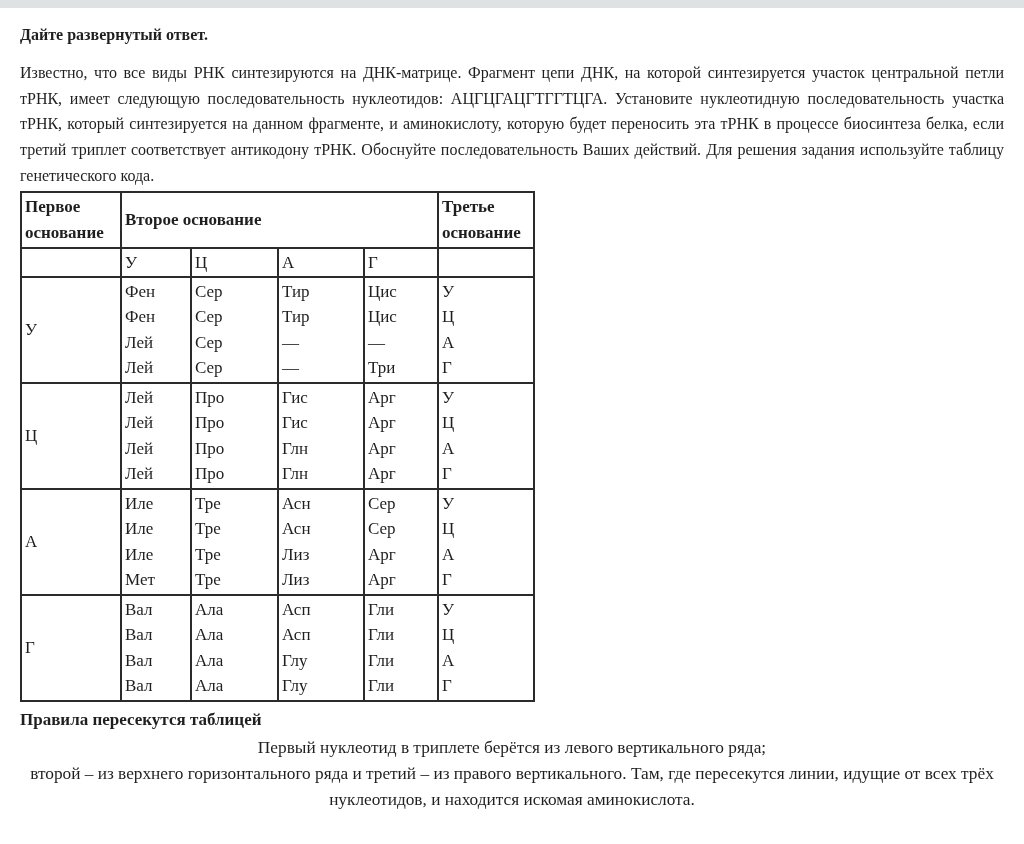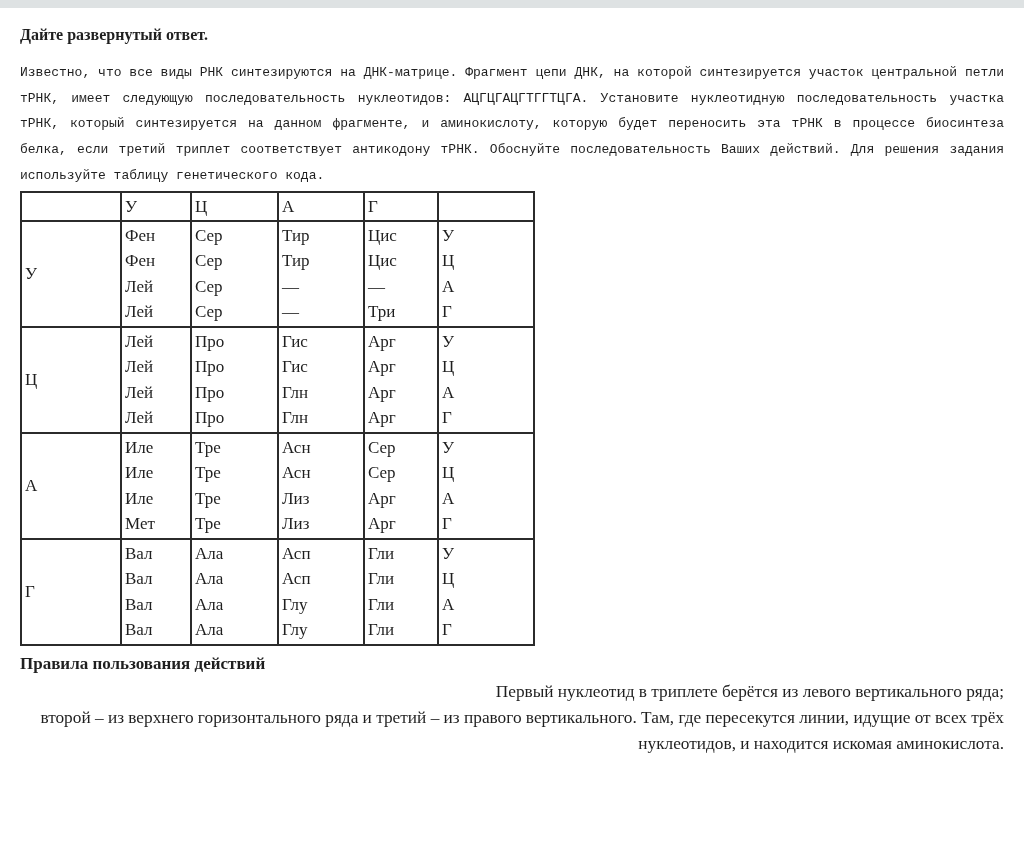--- a/index.html
+++ b/index.html
@@ -18,24 +18,23 @@
     padding: 0 20px;
   }
   .main-heading {
     margin-top: 16px;
     font-size: 16px;
     font-weight: bold;
     line-height: 22px;
   }
   .question-paragraph {
     margin-top: 14px;
-    font-size: 13px;
+    font-size: 16px;
     line-height: 25.7px;
     text-align: justify;
-    font-family: Liberation Mono, monospace;
   }
   .table-title {
     margin-top: 6px;
     font-size: 17px;
     font-weight: bold;
     line-height: 22px;
   }
   table.genetic-code {
     margin-top: 2px;
     border-collapse: collapse;
@@ -57,21 +56,21 @@
   .rules-heading {
     margin-top: 7px;
     font-size: 17px;
     font-weight: bold;
     line-height: 22px;
   }
   .rules-text {
     margin-top: 4px;
     font-size: 17.3px;
     line-height: 26px;
-    text-align: right;
+    text-align: center;
   }
   .rules-line2 { margin-top: 0; }
 </style>
 </head>
 <body>
 
 <div class="top-bar"></div>
 
 <div class="content">
 
@@ -83,20 +82,25 @@
   <table class="genetic-code">
     <colgroup>
       <col style="width:100px">
         <col style="width:70px">
         <col style="width:87px">
       <col style="width:86px">
         <col style="width:74px">
         <col style="width:96px">
     </colgroup>
     <tbody>
+      <tr class="hdr1">
+        <td class="bold">Первое основание</td>
+        <td class="bold" colspan="4">Второе основание</td>
+        <td class="bold">Третье основание</td>
+      </tr>
       <tr class="hdr2">
         <td></td>
         <td>У</td>
         <td>Ц</td>
         <td>А</td>
         <td>Г</td>
         <td></td>
       </tr>
 
       <tr class="block">
@@ -230,17 +234,17 @@
         <td>
           <div class="cell-line">У</div>
           <div class="cell-line">Ц</div>
           <div class="cell-line">А</div>
           <div class="cell-line">Г</div>
         </td>
       </tr>
     </tbody>
   </table>
 
-  <div class="rules-heading">Правила пользования действий</div>
+  <div class="rules-heading">Правила пересекутся таблицей</div>
   <p class="rules-text">Первый нуклеотид в триплете берётся из левого вертикального ряда;</p>
   <p class="rules-text rules-line2">второй – из верхнего горизонтального ряда и третий – из правого вертикального. Там, где пересекутся линии, идущие от всех трёх нуклеотидов, и находится искомая аминокислота.</p>
 
 </div>
 
 </body></html>

